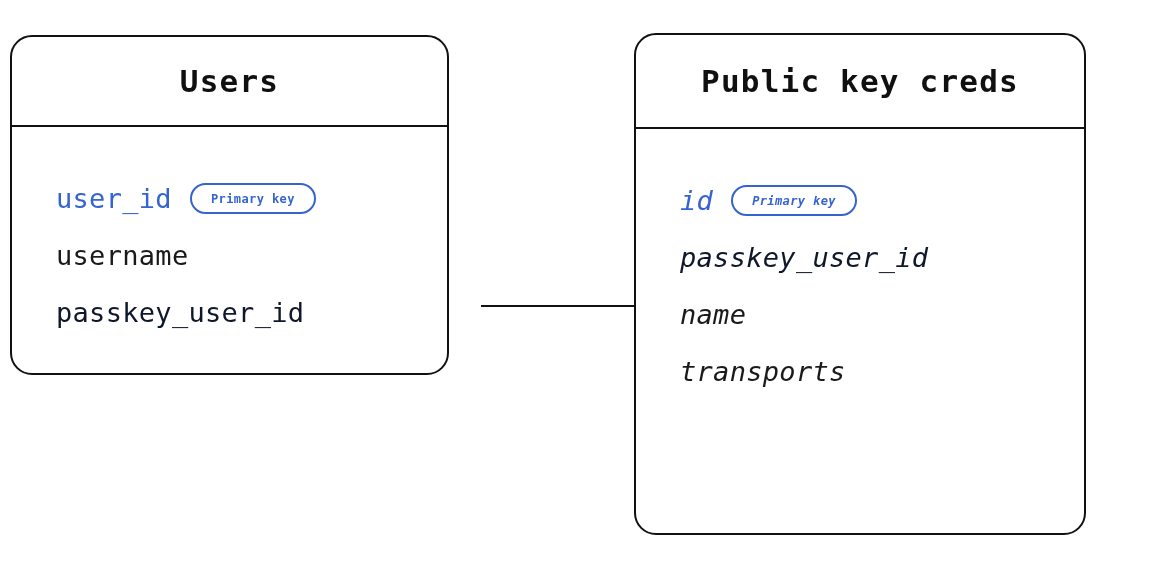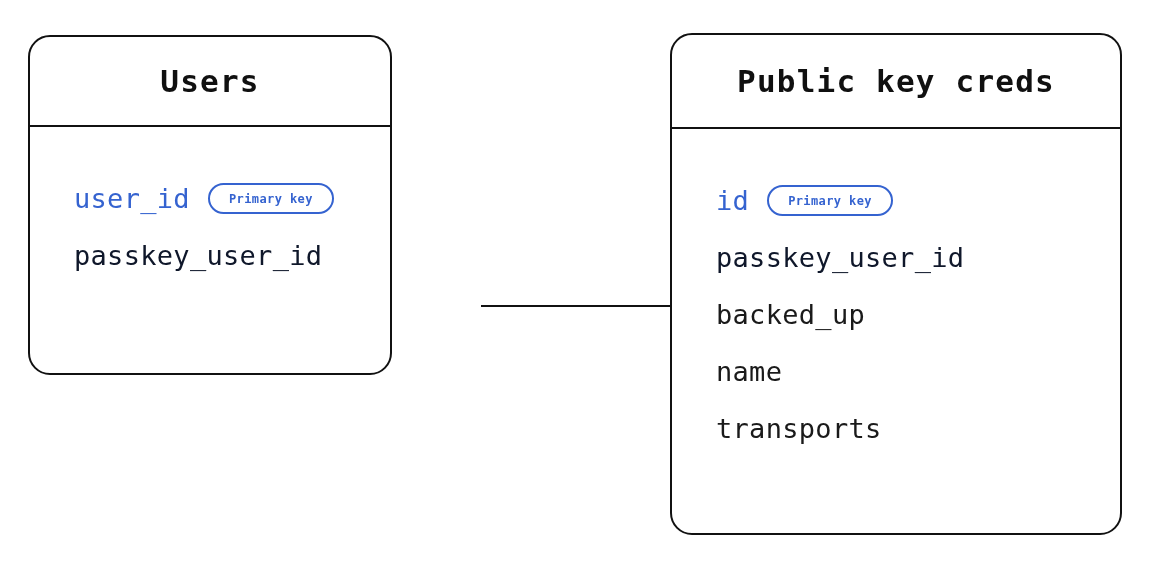--- a/index.html
+++ b/index.html
@@ -20,28 +20,28 @@
 
   
   .entity {
     position: absolute;
     box-sizing: border-box;
     background: #ffffff;
     border: 2px solid #111111;
     border-radius: 22px;
   }
   #entity-users {
-    left: 28px;
+    left: 10px;
     top: 35px;
-    width: 364px;
+    width: 439px;
     height: 340px;
     padding-left: 22px;
   }
   #entity-pkcreds {
-    left: 670px;
+    left: 634px;
     top: 33px;
     width: 452px;
     height: 502px;
   }
 
   .entity-header {
     position: absolute;
     left: 0;
     right: 0;
     top: 0;
@@ -70,21 +70,21 @@
   }
   #entity-users .entity-divider { top: 88px; }
   #entity-pkcreds .entity-divider { top: 92px; }
 
   .field-list {
     position: absolute;
     left: 0;
     right: 0;
   }
   #entity-users .field-list { top: 88px; }
-  #entity-pkcreds .field-list { top: 92px; }
+  #entity-pkcreds .field-list { top: 92px; font-style: italic; }
 
   .field-row {
     height: 57px;
     display: flex;
     align-items: center;
     padding-left: 44px;
     box-sizing: border-box;
   }
   #entity-users .field-row:first-child,
   #entity-pkcreds .field-row:first-child {
@@ -139,20 +139,23 @@
       <span class="entity-title">Users</span>
     </div>
     <div class="entity-divider"></div>
 
     <div class="field-list">
       <div class="field-row">
         <span class="field-name pk">user_id</span>
         <span class="pk-badge">Primary key</span>
       </div>
       <div class="field-row">
+        <span class="field-name">username</span>
+      </div>
+      <div class="field-row">
         <span class="field-name fk">passkey_user_id</span>
       </div>
     </div>
   </div>
 
   <div id="relationship-connector"></div>
 
   <div class="entity" id="entity-pkcreds">
     <div class="entity-header">
       <span class="entity-title">Public key creds</span>
@@ -161,23 +164,20 @@
 
     <div class="field-list">
       <div class="field-row">
         <span class="field-name pk">id</span>
         <span class="pk-badge">Primary key</span>
       </div>
       <div class="field-row">
         <span class="field-name fk">passkey_user_id</span>
       </div>
       <div class="field-row">
-        <span class="field-name">backed_up</span>
-      </div>
-      <div class="field-row">
         <span class="field-name">name</span>
       </div>
       <div class="field-row">
         <span class="field-name">transports</span>
       </div>
     </div>
   </div>
 
 </div>
 

